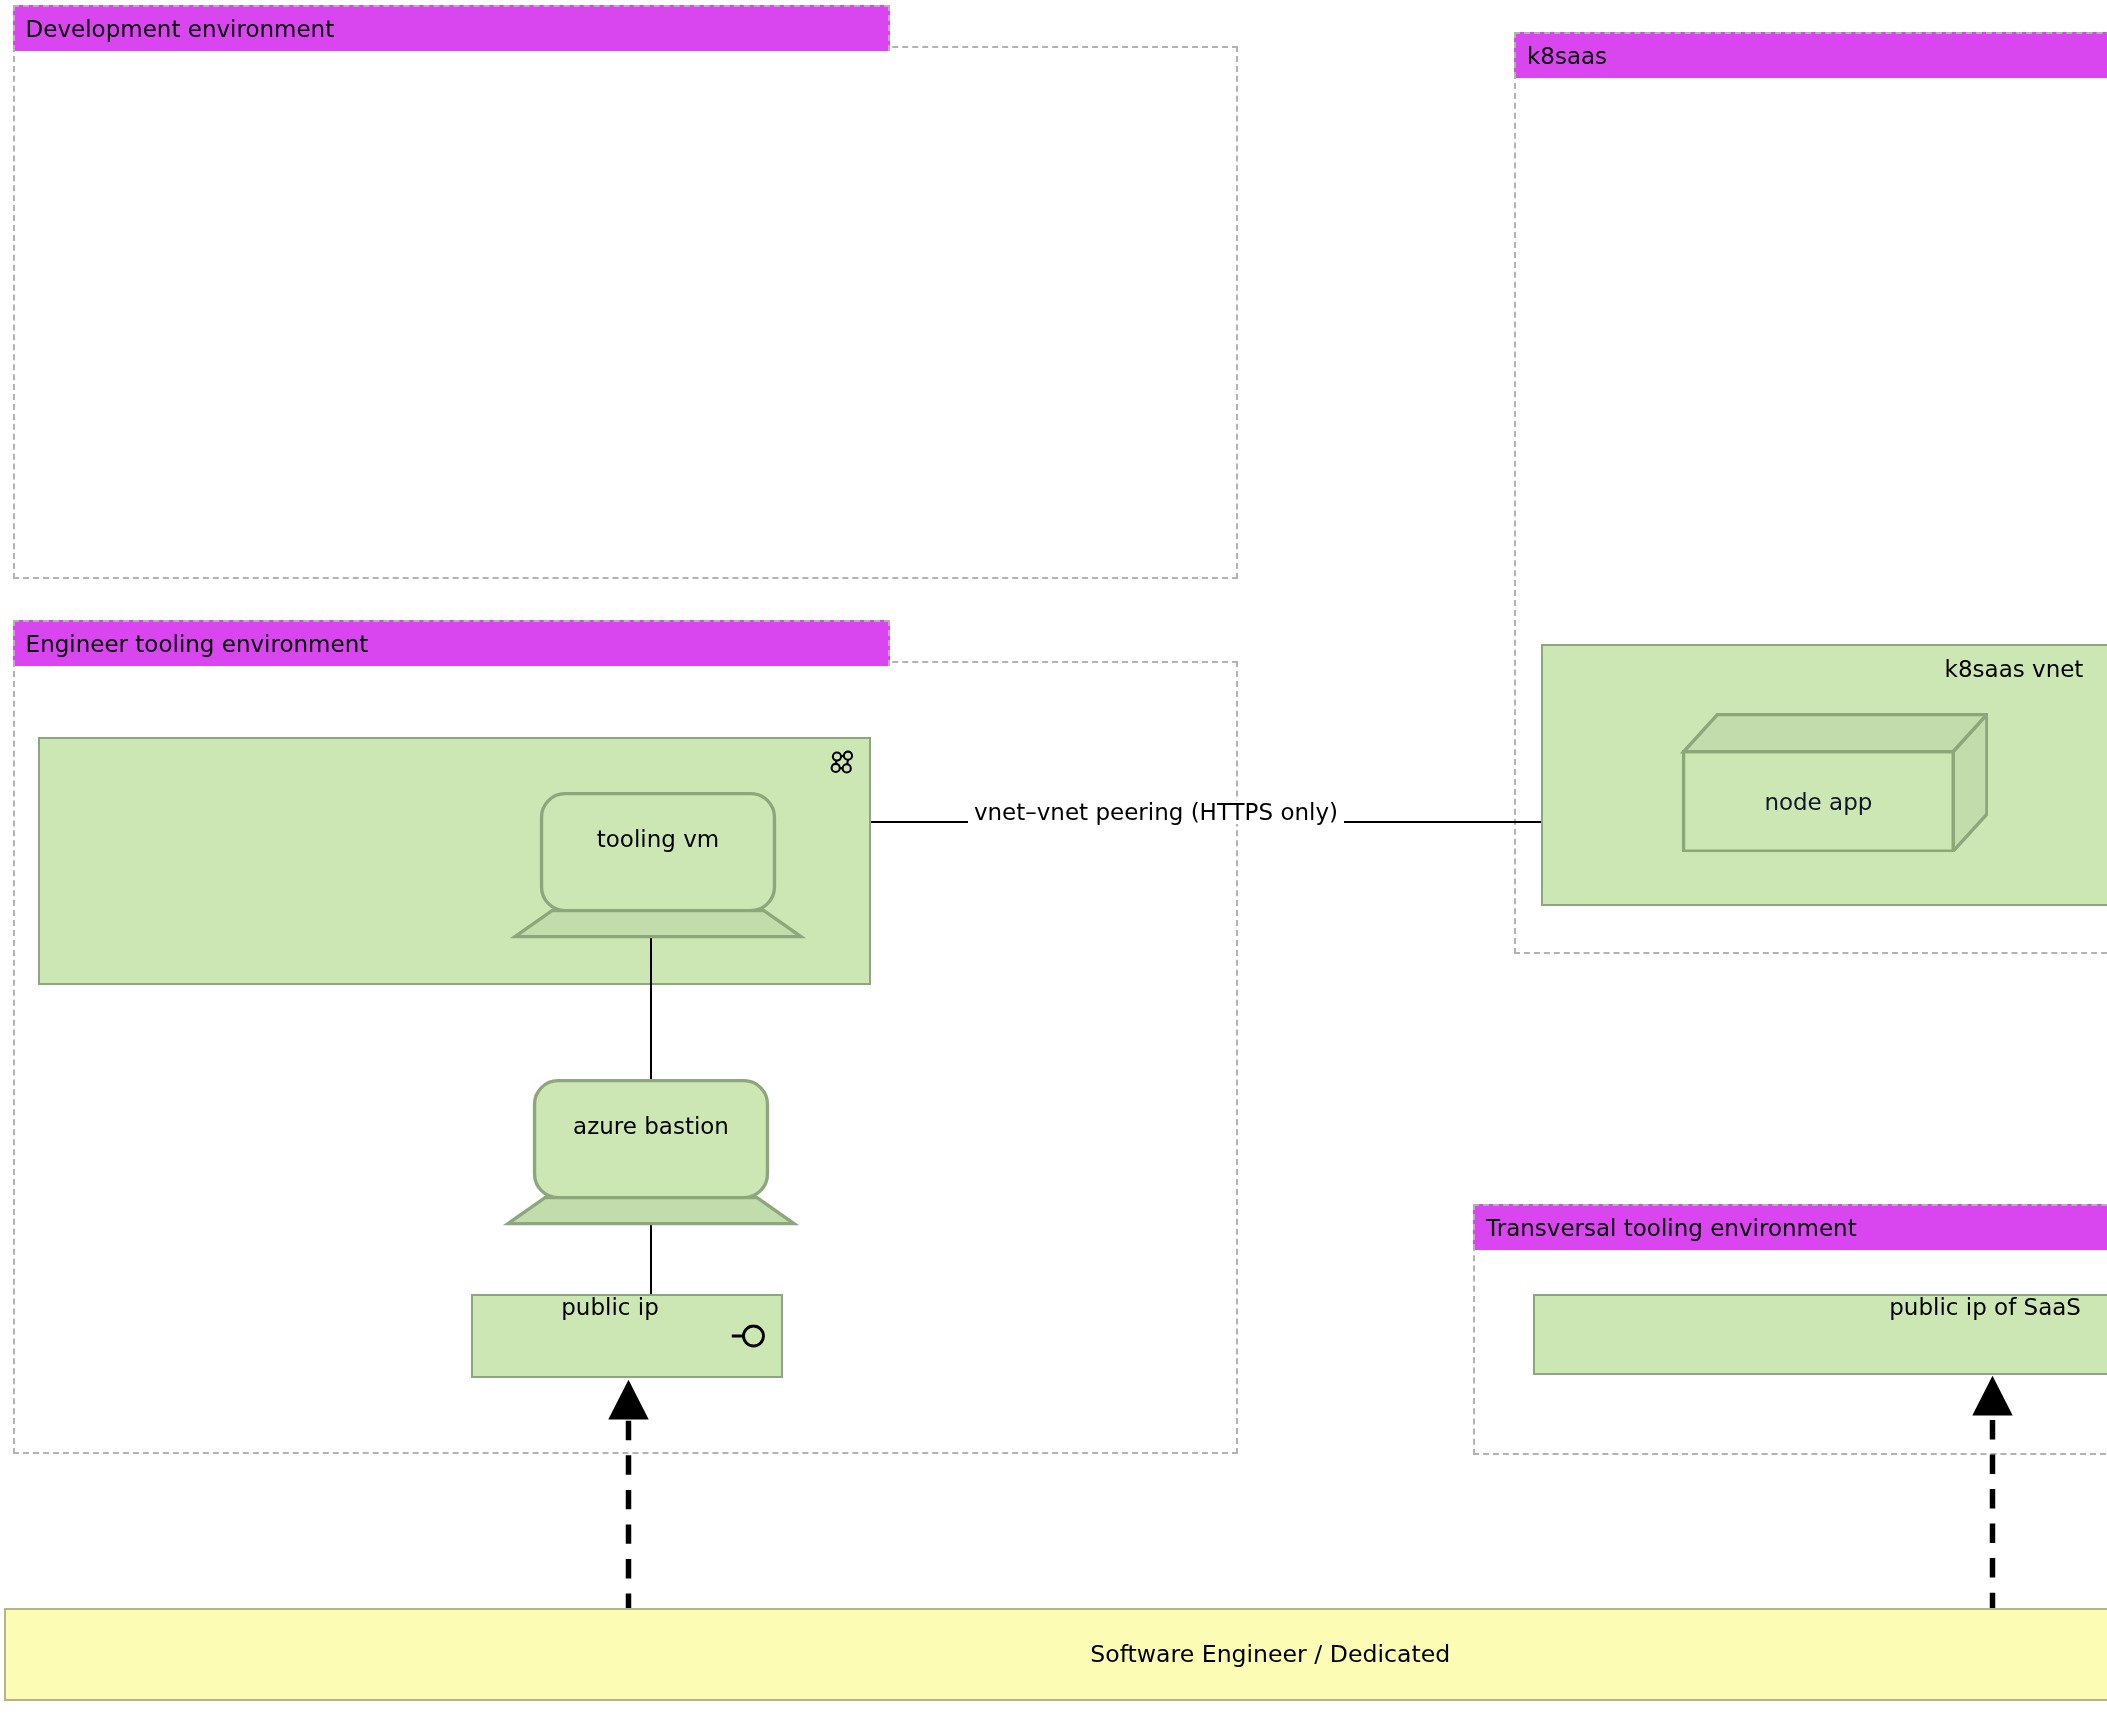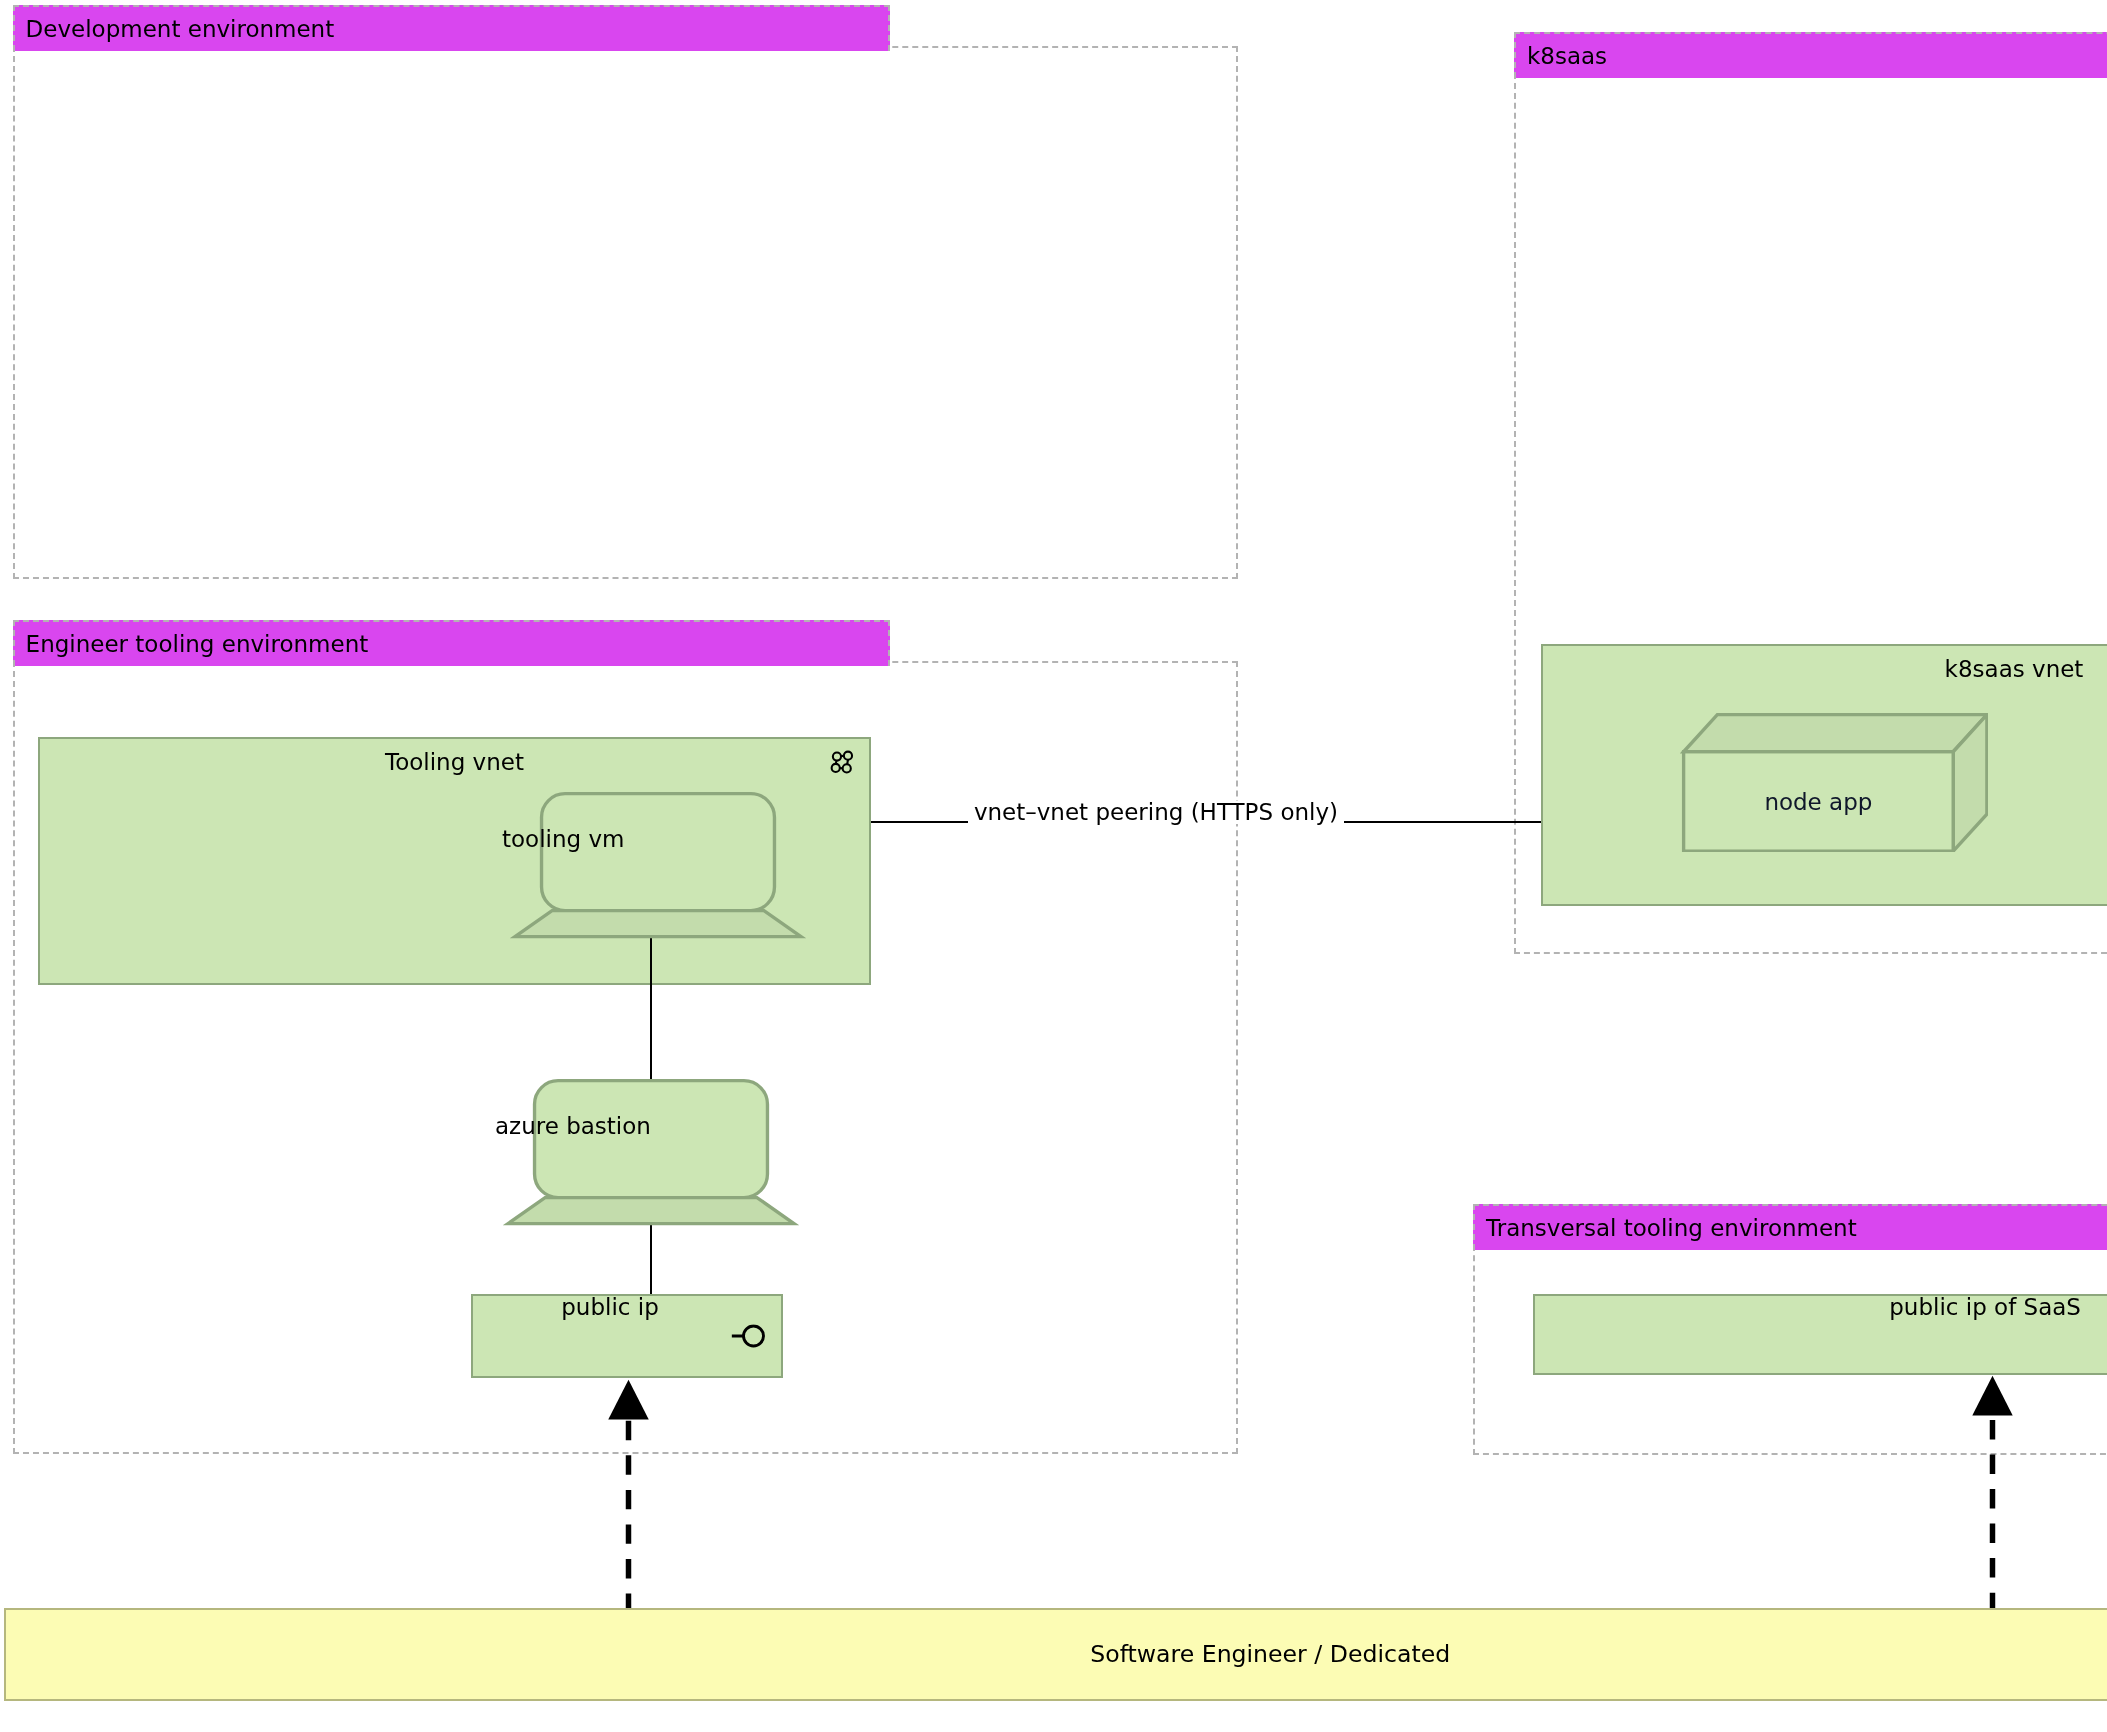--- a/index.html
+++ b/index.html
@@ -100,21 +100,21 @@
   
   .device {
     position: absolute;
     z-index: 6;
   }
   .device svg { display: block; }
   .device-label {
     position: absolute;
     left: 0;
     right: 0;
-    text-align: left;
+    text-align: center;
     font-size: 23px;
     color: #000000;
     line-height: 1;
   }
 
   
   .node3d {
     position: absolute;
     z-index: 6;
   }
@@ -196,21 +196,20 @@
 
   <div class="pkg-tab" style="left:1473px; top:1204px; width:734px; height:46px;">
     <span class="pkg-tab-label">Transversal tooling environment</span>
   </div>
   <div class="pkg-body" style="left:1473px; top:1245px; width:1041px; height:210px;"></div>
 
   <div class="line-h" style="left:868px; top:821px; width:675px;"></div>
   <div class="edge-label" style="left:968px; top:801px;">vnet–vnet peering (HTTPS only)</div>
 
   <div class="vnet" style="left:38px; top:737px; width:833px; height:248px;">
-    <div class="vnet-title">Tooling vnet</div>
     <svg class="vnet-icon" viewBox="0 0 60 60">
       <circle cx="17" cy="16" r="10" fill="none" stroke="#000" stroke-width="5"></circle>
       <circle cx="44" cy="14" r="10" fill="none" stroke="#000" stroke-width="5"></circle>
       <circle cx="14" cy="44" r="10" fill="none" stroke="#000" stroke-width="5"></circle>
       <circle cx="41" cy="45" r="10" fill="none" stroke="#000" stroke-width="5"></circle>
       <line x1="27" y1="15" x2="34" y2="14" stroke="#000" stroke-width="5"></line>
       <line x1="24" y1="44" x2="31" y2="45" stroke="#000" stroke-width="5"></line>
       <line x1="16" y1="26" x2="14" y2="34" stroke="#000" stroke-width="5"></line>
       <line x1="44" y1="24" x2="42" y2="35" stroke="#000" stroke-width="5"></line>
     </svg>

